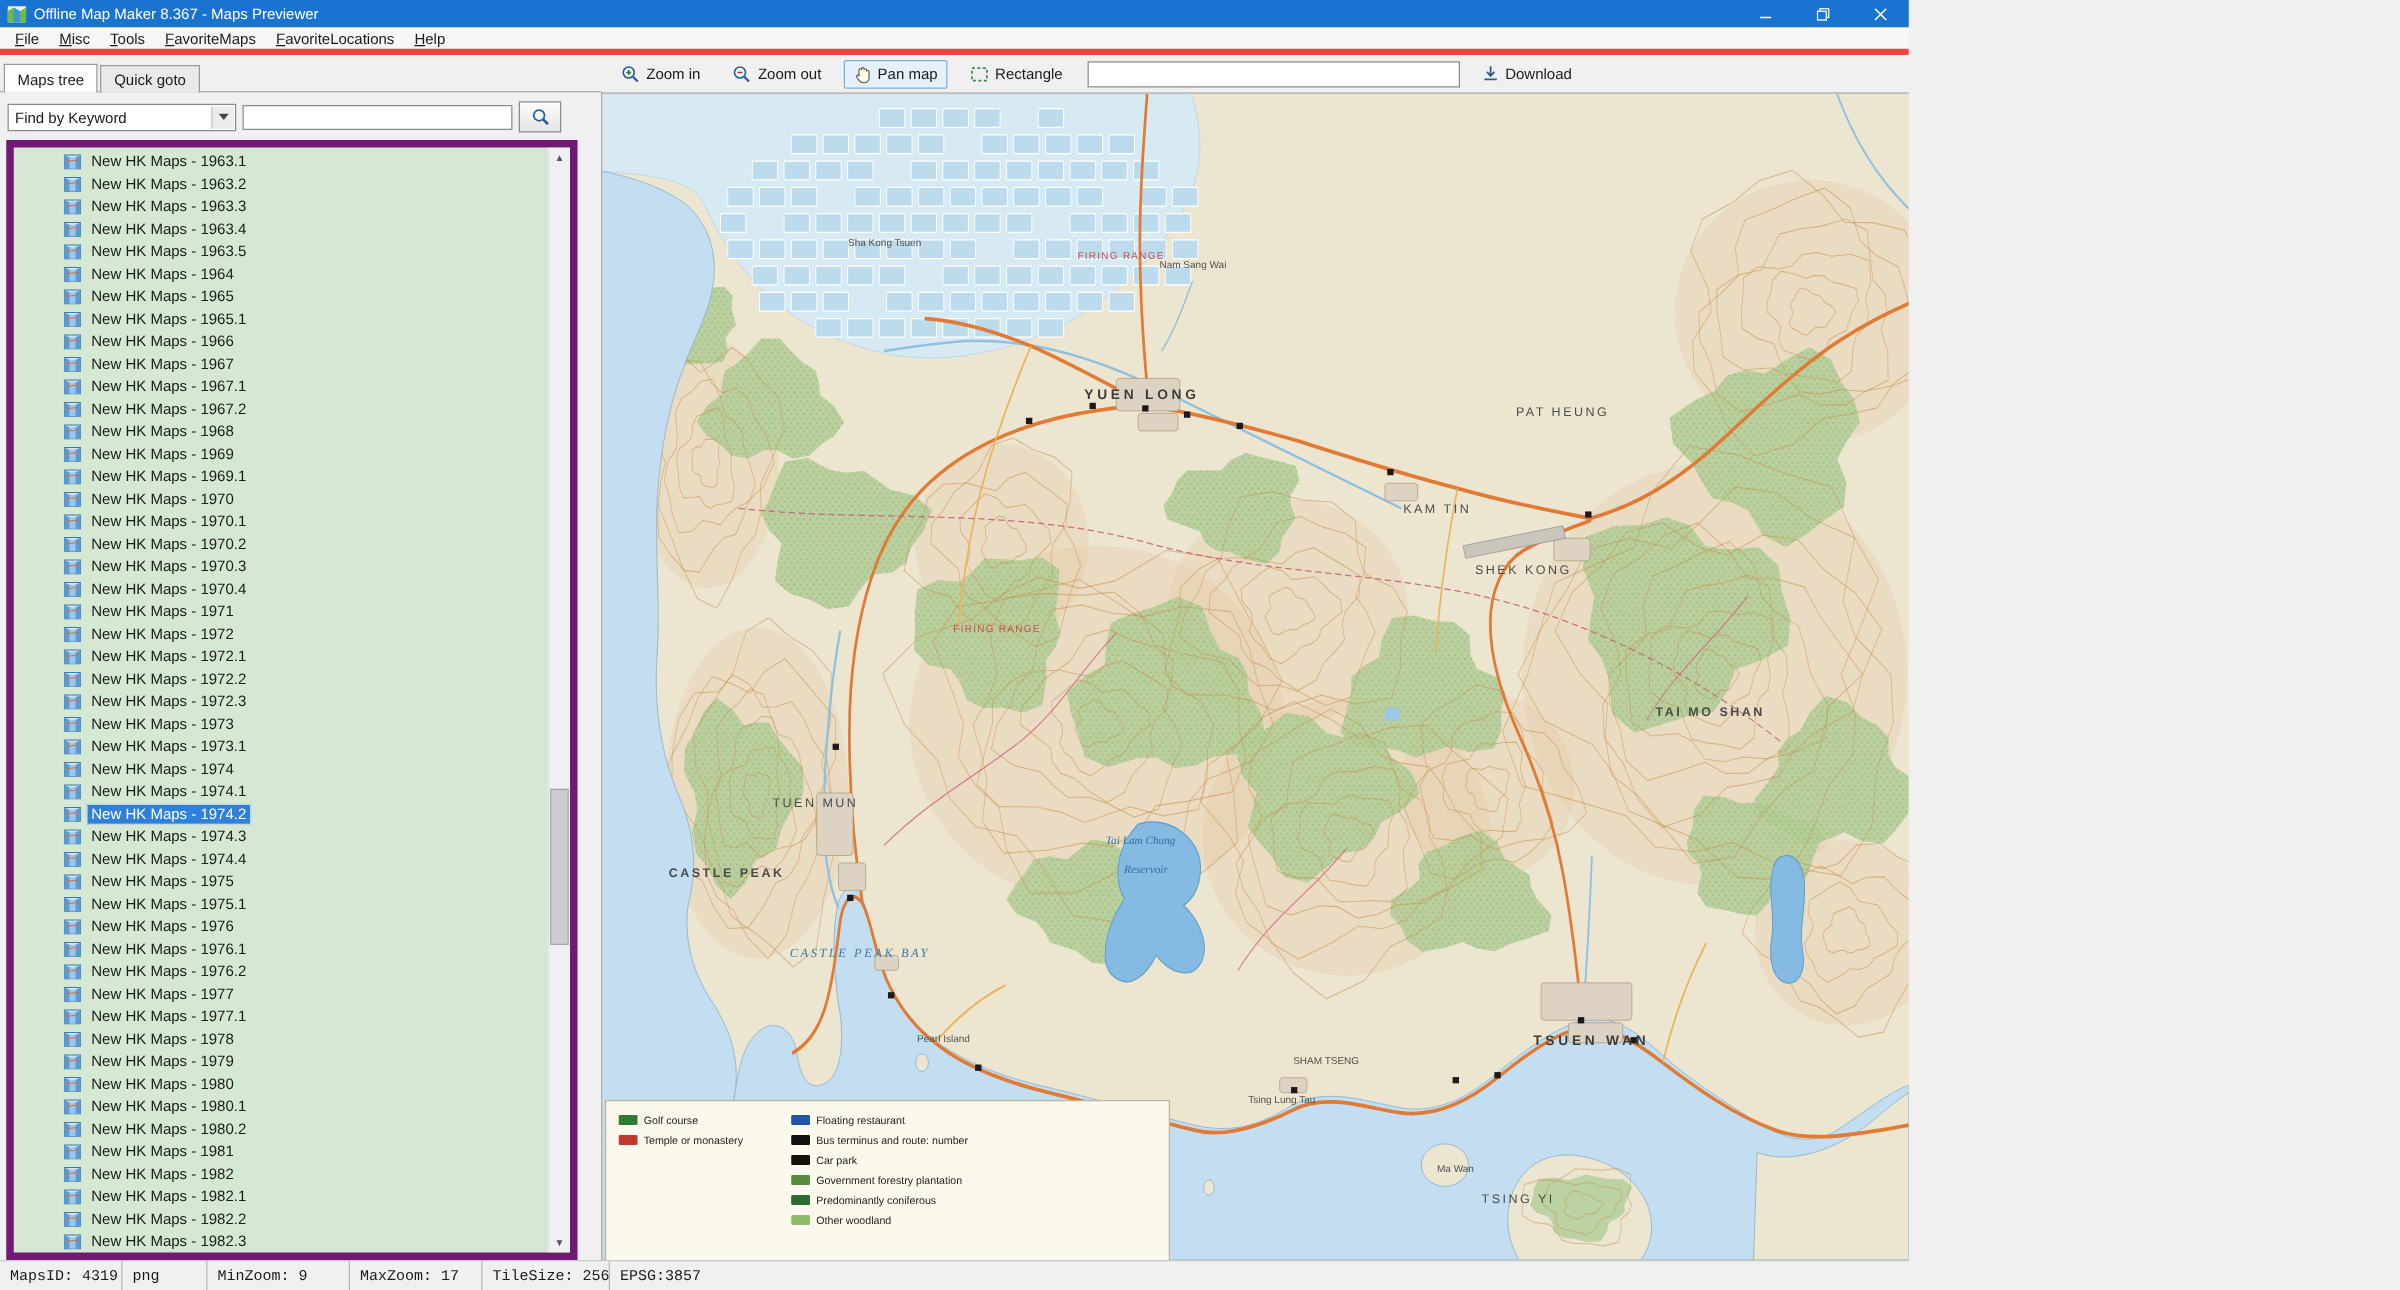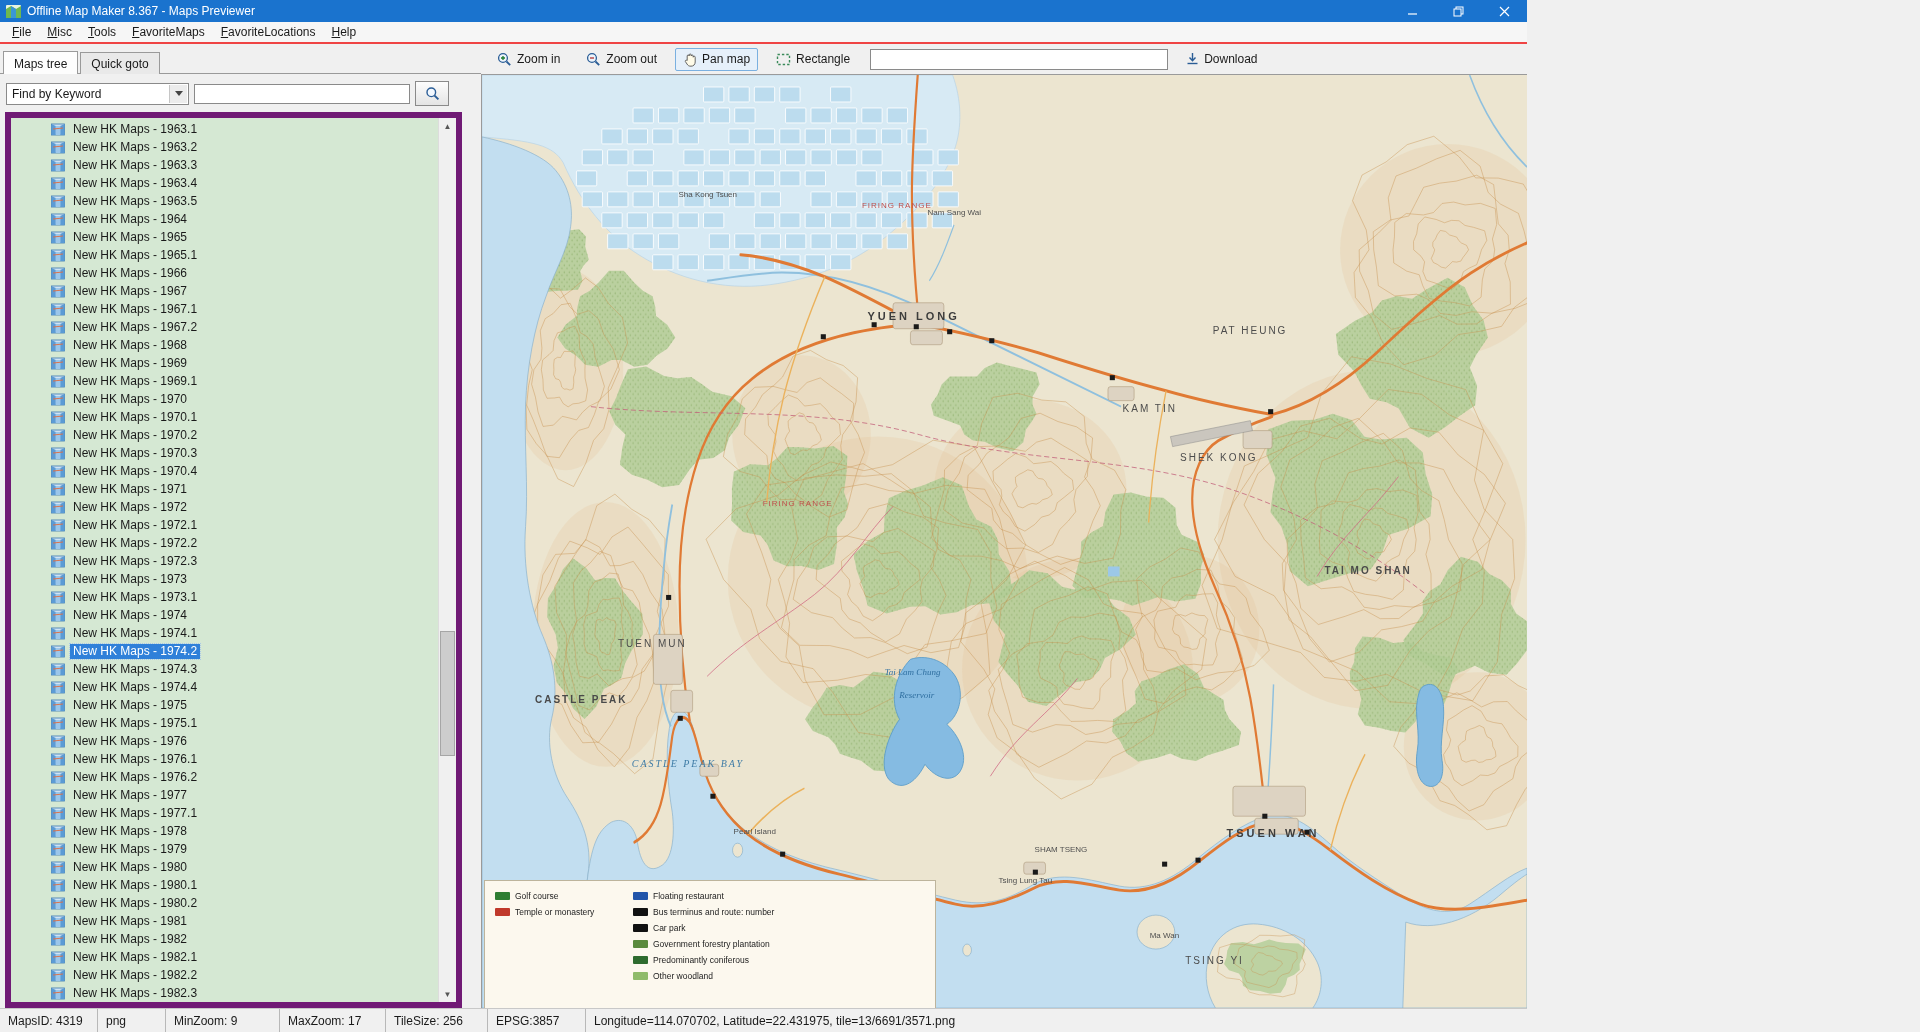--- a/index.html
+++ b/index.html
@@ -7,21 +7,21 @@
   .app{display:grid;grid-template-rows:22px 22px 30px 1fr 24px;width:1527px;height:1032px;}
 
   
   .titlebar{background:#1a73ce;color:#fff;display:flex;align-items:center;padding-left:6px;gap:6px;}
   .titlebar .title-text{font-size:12px;}
   .win-controls{margin-left:auto;display:flex;height:100%;}
   .win-btn{width:46px;height:100%;background:transparent;border:none;display:flex;align-items:center;justify-content:center;cursor:pointer;}
   .win-btn svg{display:block;}
 
   
-  .menubar{background:#f6f6f6;border-bottom:2px solid #ef4444;display:flex;align-items:center;padding-left:4px;}
+  .menubar{background:#f6f6f6;border-bottom:5px solid #ef4444;display:flex;align-items:center;padding-left:4px;}
   .menu-item{padding:3px 8px;cursor:default;}
   .menu-item u{text-decoration:underline;}
 
   
   .headerrow{display:flex;background:#f0f0f0;}
   .tabstrip{width:481px;display:flex;align-items:flex-end;padding-left:3px;border-bottom:1px solid #9a9a9a;box-sizing:border-box;}
   .tab{padding:4px 10px 3px 10px;border:1px solid #9a9a9a;border-bottom:none;background:#e9e9e9;margin-right:2px;position:relative;top:1px;font-size:12px;}
   .tab.active{background:#fdfdfd;padding-top:5px;}
   .toolbar{flex:1;display:flex;align-items:center;gap:10px;padding-left:8px;}
   .tbtn{display:flex;align-items:center;gap:5px;padding:3px 7px;border:1px solid transparent;border-radius:2px;background:transparent;font-size:12px;font-family:inherit;cursor:pointer;color:#1a1a1a;}
@@ -65,21 +65,21 @@
   .legend{position:absolute;left:2px;bottom:-14px;width:452px;height:142px;background:#fcf8ee;border:1px solid #bdb49c;box-sizing:border-box;display:flex;gap:8px;padding:10px 8px 4px 10px;font-size:8.5px;color:#222;}
   .lg-col{display:flex;flex-direction:column;gap:6px;}
   .lg-col.c1{width:140px;}.lg-col.c2{width:130px;}.lg-col.c3{width:156px;}
   .lg-item{display:flex;align-items:center;gap:5px;}
   .lg-ic{width:15px;height:8px;flex:0 0 auto;border-radius:1px;}
   .lg-ic.dash{height:0;border-top:2px dashed #b05050;background:none!important;border-radius:0;}
   .lg-tx{line-height:10px;}
 
   
   .statusbar{display:flex;align-items:stretch;background:#f0f0f0;border-top:1px solid #c8c8c8;font-size:12px;}
-  .status-seg{display:flex;align-items:center;padding:0 8px;border-right:1px solid #b8b8b8;white-space:nowrap;box-sizing:border-box;}
+  .status-seg{display:flex;align-items:center;padding:0 8px;border-right:1px solid #b8b8b8;white-space:nowrap;box-sizing:border-box;font-family:Liberation Mono, monospace;}
   .status-seg:last-child{border-right:none;flex:1;}
 </style>
 </head>
 <body>
 
 <div class="app">
 
   <div class="titlebar">
     <span style="display:flex">
       <svg width="15" height="15" viewBox="0 0 15 15">
@@ -1138,16 +1138,15 @@
     </div>
   </div>
 
   <div class="statusbar" id="statusbar">
       <div class="status-seg" style="width: 98px;">MapsID: 4319</div>
       <div class="status-seg" style="width: 68px;">png</div>
       <div class="status-seg" style="width: 114px;">MinZoom: 9</div>
       <div class="status-seg" style="width: 106px;">MaxZoom: 17</div>
       <div class="status-seg" style="width: 102px;">TileSize: 256</div>
       <div class="status-seg" style="width: 98px;">EPSG:3857</div>
-      <div class="status-seg">Longitude=114.070702, Latitude=22.431975, tile=13/6691/3571.png</div>
     </div>
 
 </div>
 
 </body></html>

